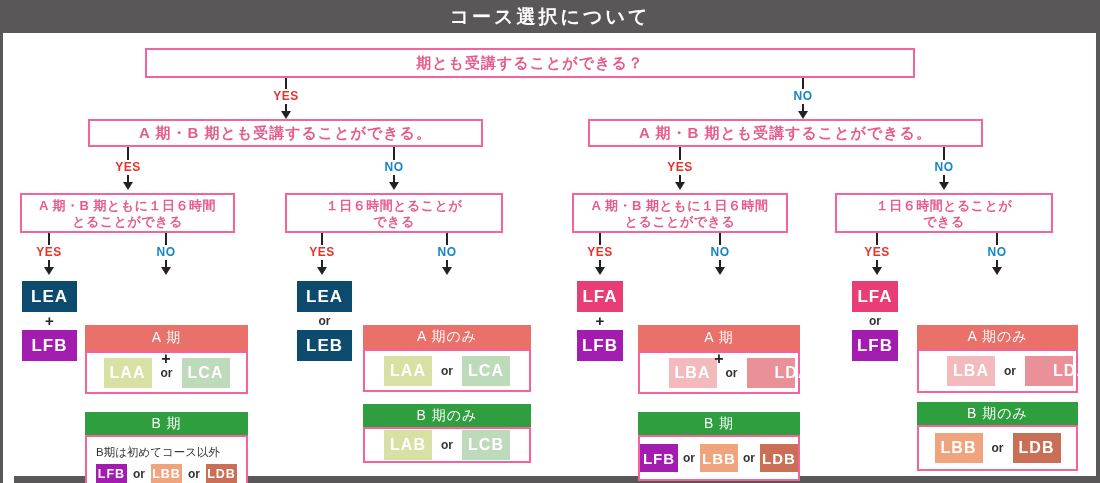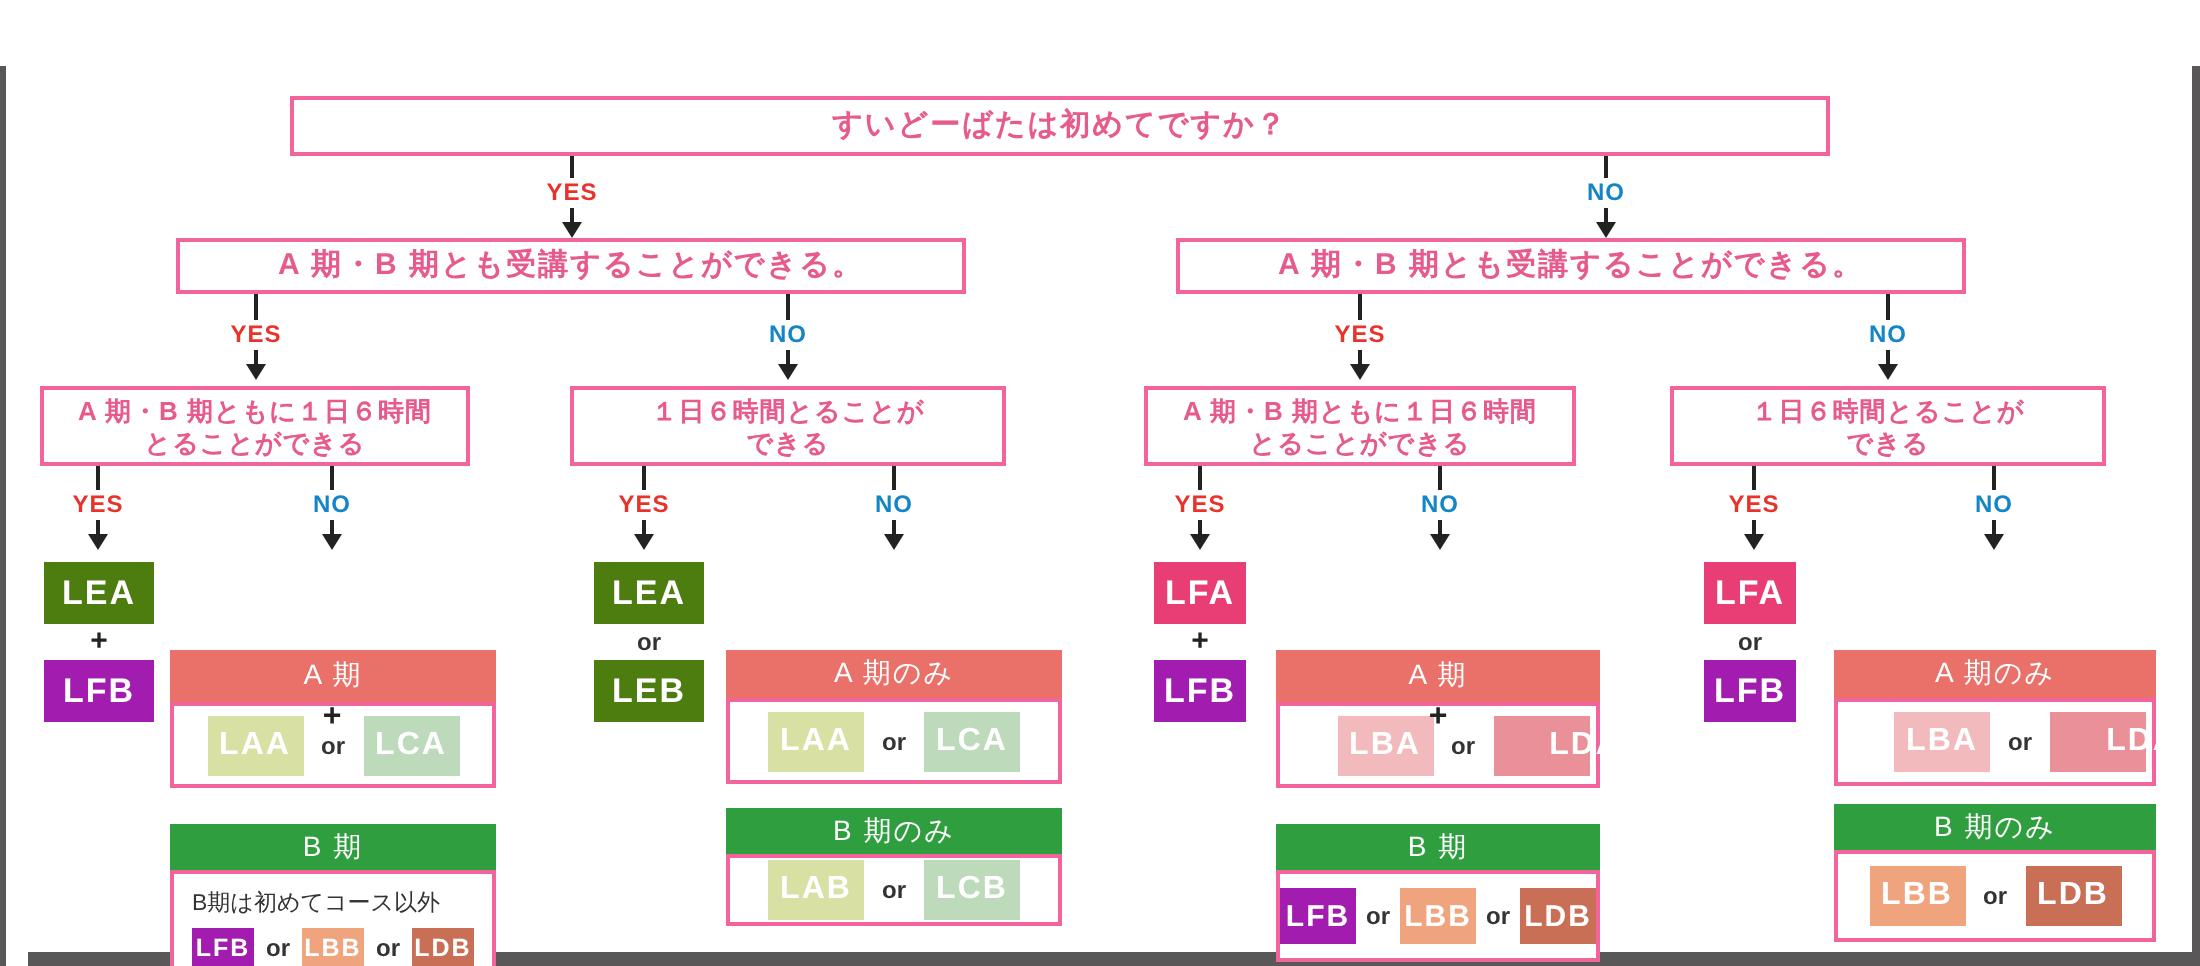--- a/index.html
+++ b/index.html
@@ -76,42 +76,43 @@
     font-weight:bold; color:#222222; line-height:18px;
   }
   
   .note-body {
     display:block; padding:7px 9px 6px 9px; text-align:left;
     font-size:11.5px; color:#333333; line-height:1.5;
   }
   .note-row { display:flex; align-items:center; gap:6px; margin:3px 0 2px 0; }
 
   
-  .c-lgreen { background:#4d7c0f; }
+  .c-lgreen { background:#0c4a6e; }
   .c-brick  { background:#a21caf; }
   .c-rose   { background:#E83D75; }
   .c-coral  { background:#E9716A; }
   .c-green  { background:#2F9E3F; }
   .c-paleyg { background:#D8E0A4; }
   .c-palegr { background:#BDDABB; }
   .c-lpink  { background:#F3BABD;margin-left:25px; }
   .c-mpink  { background:#EA9098;padding-left:44px; }
   .c-salmon { background:#F0A47E; }
   .c-terra  { background:#C96F55; }
 </style>
 </head>
 <body>
 
 <div class="stage">
 
+  <div class="titlebar">コース選択について</div>
   <div class="edge edge-l"></div>
   <div class="edge edge-r"></div>
   <div class="edge edge-b"></div>
 
-  <div class="qbox q1" style="left:145px;top:48px;width:770px;height:30px">すいどーばたは初めてですか？</div>
+  <div class="qbox q1" style="left:145px;top:48px;width:770px;height:30px">期とも受講することができる？</div>
 
   <div class="conn" style="left:286px;top:78px">
     <i class="vl h11"></i>
     <span class="lbl yes">YES</span>
     <span class="arr">
         <i class="al"></i>
         <i class="ah"></i>
       </span>
   </div>
   <div class="conn" style="left:803px;top:78px">

